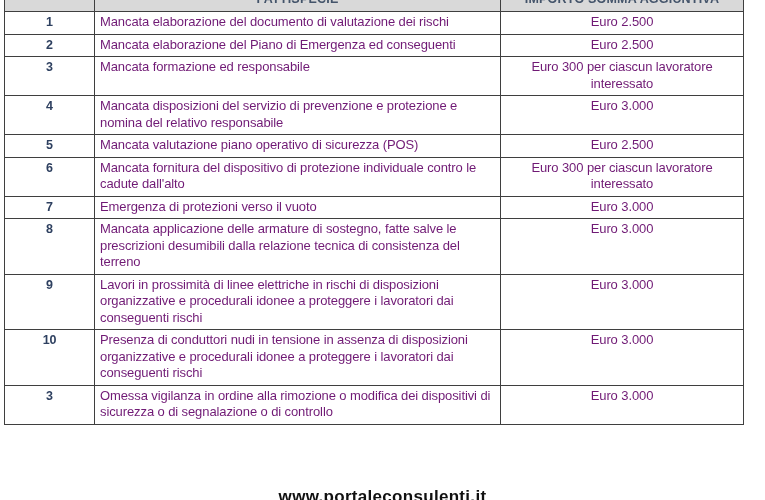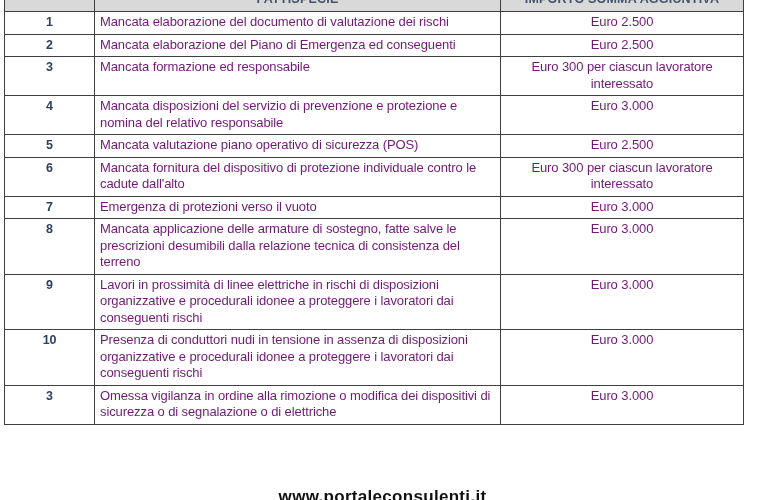--- a/index.html
+++ b/index.html
@@ -160,21 +160,21 @@
             <td class="cell-desc">Lavori in prossimità di linee elettriche in rischi di disposizioni organizzative e procedurali idonee a proteggere i lavoratori dai conseguenti rischi</td>
             <td class="cell-amt">Euro 3.000</td>
           </tr>
           <tr>
             <td class="cell-num">10</td>
             <td class="cell-desc">Presenza di conduttori nudi in tensione in assenza di disposizioni organizzative e procedurali idonee a proteggere i lavoratori dai conseguenti rischi</td>
             <td class="cell-amt">Euro 3.000</td>
           </tr>
           <tr>
             <td class="cell-num">3</td>
-            <td class="cell-desc">Omessa vigilanza in ordine alla rimozione o modifica dei dispositivi di sicurezza o di segnalazione o di elettriche</td>
+            <td class="cell-desc">Omessa vigilanza in ordine alla rimozione o modifica dei dispositivi di sicurezza o di segnalazione o di controllo</td>
             <td class="cell-amt">Euro 3.000</td>
           </tr>
         </tbody>
     </table>
   </div>
 
   <div id="watermark">www.portaleconsulenti.it</div>
 
 </div>
 

